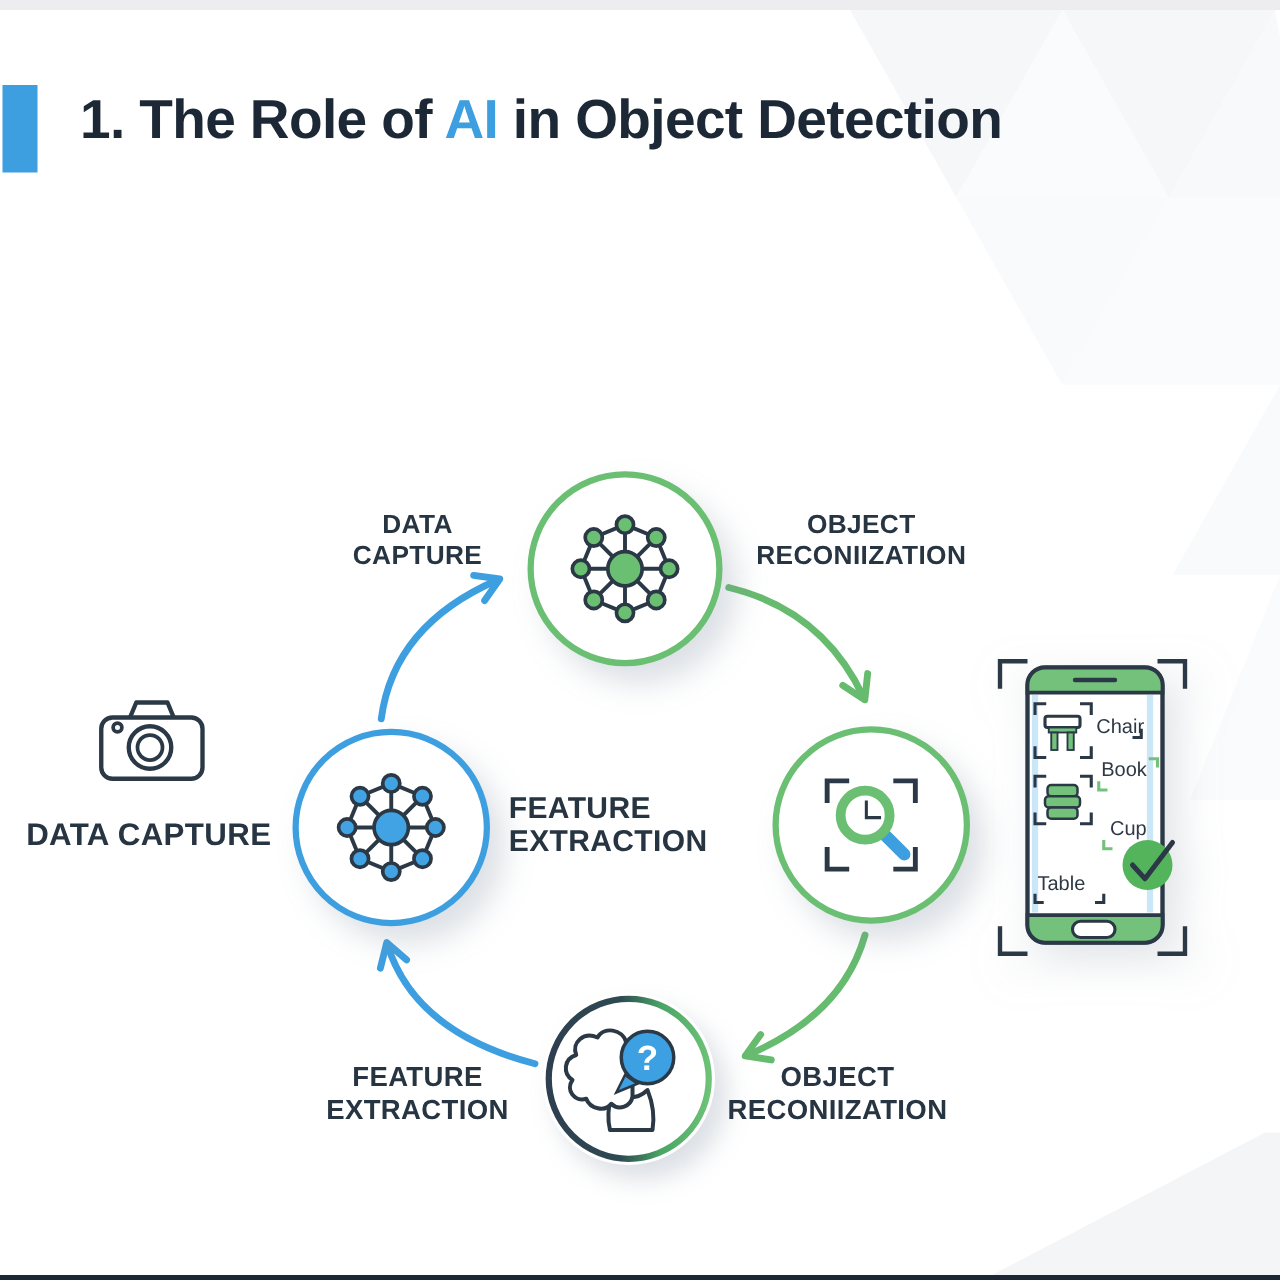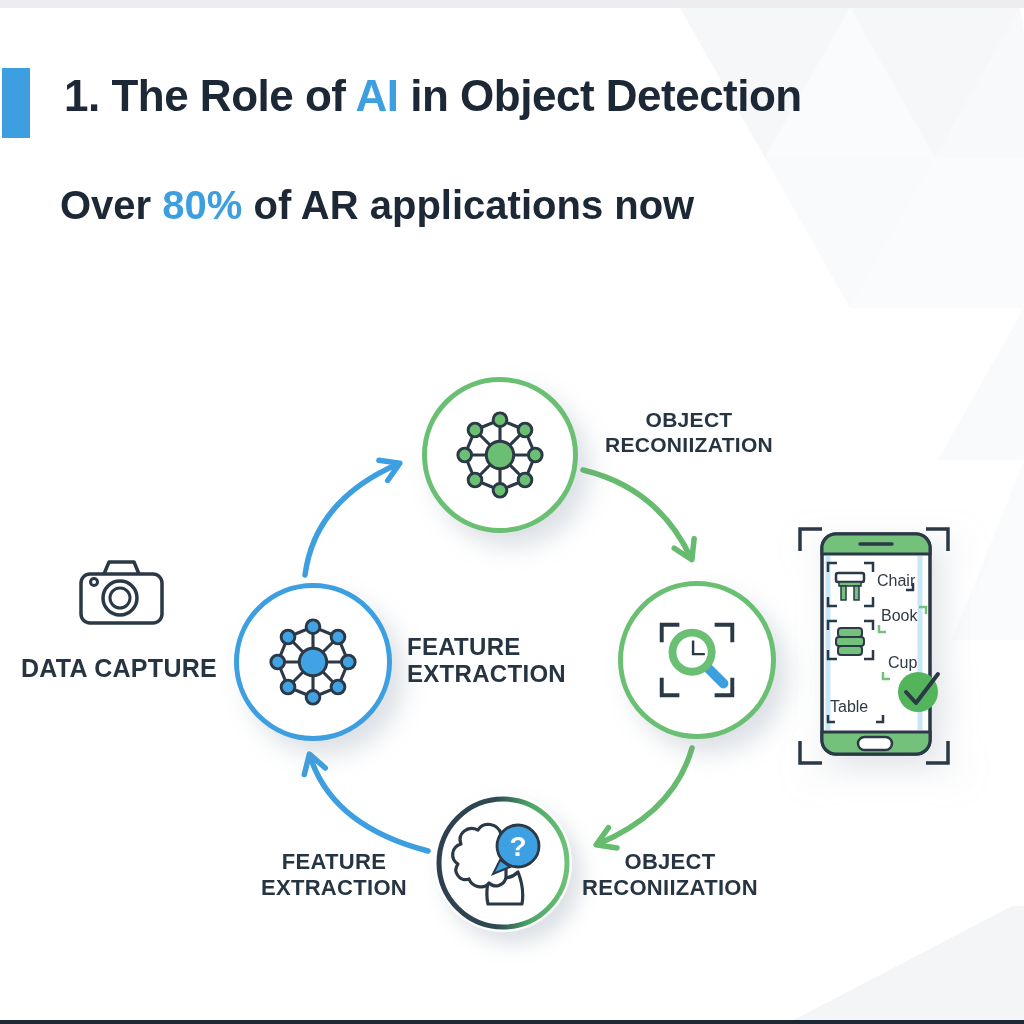--- a/index.html
+++ b/index.html
@@ -52,21 +52,20 @@
   <polygon points="1012,906 1024,906 1024,1024 786,1024" fill="#f3f5f7"></polygon>
 </svg>
 
 <div class="top-strip"></div>
 <div class="bottom-strip"></div>
 
 <div class="accent-bar"></div>
 <h1 class="title"><span>1. The Role of </span><span class="blue">AI</span><span> in Object Detection</span></h1>
 
 <div class="subtitle">
-  <div><span>Over </span><span class="blue">80%</span><span> of AR applications now</span></div>
 </div>
 
 <svg class="arrows" width="1024" height="1024">
   <defs>
     <marker id="ahBlue" markerUnits="userSpaceOnUse" markerWidth="34" markerHeight="34" refX="22" refY="15" orient="auto">
       <path d="M6 4 L24 15 L6 26" fill="none" stroke="#3d9fe0" stroke-width="5.5" stroke-linecap="round" stroke-linejoin="round"></path>
     </marker>
     <marker id="ahGreen" markerUnits="userSpaceOnUse" markerWidth="34" markerHeight="34" refX="22" refY="15" orient="auto">
       <path d="M6 4 L24 15 L6 26" fill="none" stroke="#66bb6e" stroke-width="5.5" stroke-linecap="round" stroke-linejoin="round"></path>
     </marker>
@@ -172,20 +171,22 @@
     <circle cx="69" cy="69" r="64" fill="#ffffff" stroke="url(#ringGrad)" stroke-width="5"></circle>
     <path d="M56 78 C52 94 52 102 54 110 L88 110 C90 98 88 88 84 78 C76 86 62 86 56 78 Z" fill="#ffffff" stroke="#2b3947" stroke-width="3.2" stroke-linejoin="round"></path>
     <path d="M67 40 C64 29 49 27 44 36 C33 31 23 40 27 50 C17 53 16 65 24 70 C18 78 26 88 35 85 C38 93 50 96 55 89 C61 95 71 91 72 83 L72 48 C72 44 70 41 67 40 Z" fill="#ffffff" stroke="#2b3947" stroke-width="3.2" stroke-linejoin="round"></path>
     <path d="M66 66 L59 80 L76 73 Z" fill="#3ca0e2" stroke="#2b3947" stroke-width="2"></path>
     <circle cx="84" cy="52" r="21" fill="#3ca0e2" stroke="#2b3947" stroke-width="2.8"></circle>
     <text x="84" y="62" text-anchor="middle" font-size="28" font-weight="bold" fill="#ffffff">?</text>
   </svg>
 </div>
 
 <div class="stage-label lbl-top-left">
+  <span>DATA</span>
+  <span>CAPTURE</span>
 </div>
 <div class="stage-label lbl-top-right">
   <span>OBJECT</span>
   <span>RECONIIZATION</span>
 </div>
 <div class="stage-label lbl-center">
   <span>FEATURE</span>
   <span>EXTRACTION</span>
 </div>
 <div class="stage-label lbl-bottom-left">

